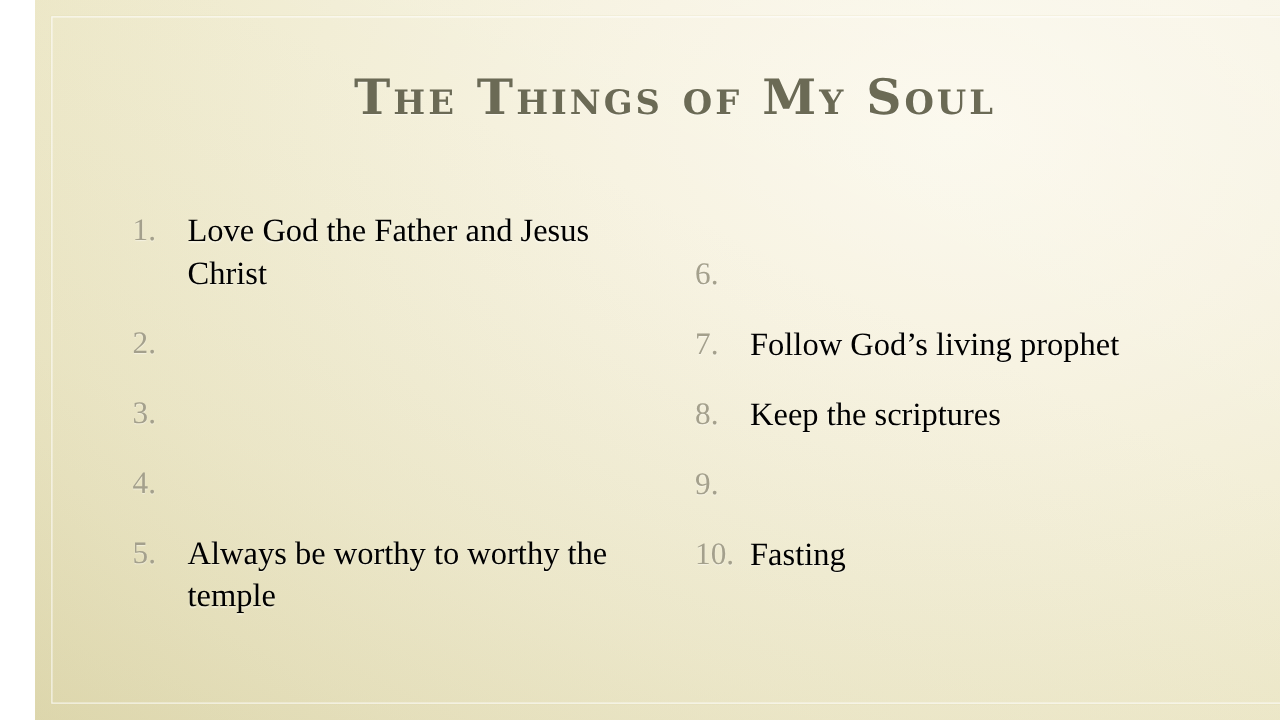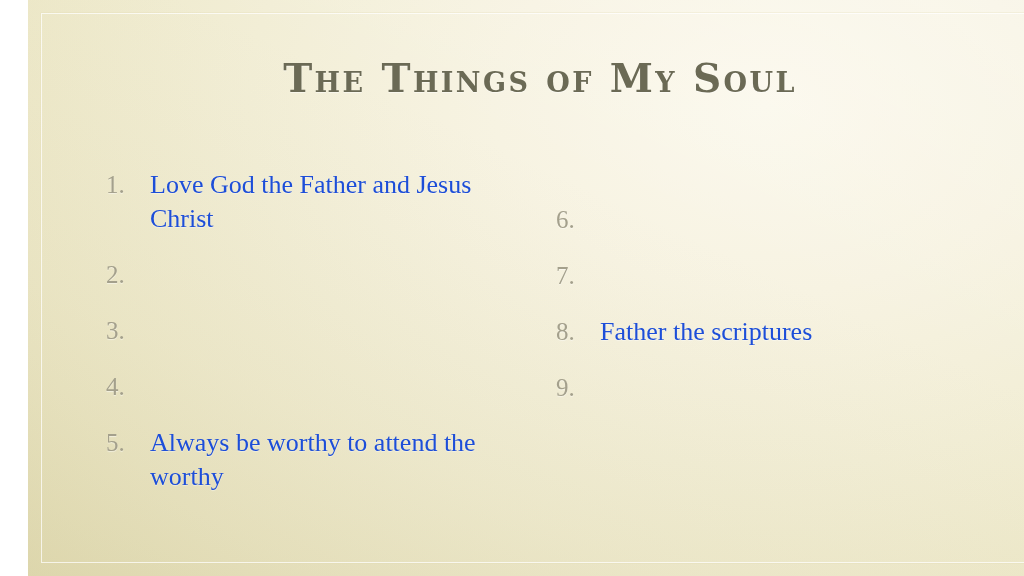--- a/index.html
+++ b/index.html
@@ -95,21 +95,21 @@
     width: 44px;
     color: #a4a08c;
     font-size: 25px;
     line-height: 34px;
     text-align: left;
     text-shadow: 0 1px 1px rgba(255,255,255,0.5);
   }
 
   .item-text {
     flex: 1 1 auto;
-    color: #1d4ed8;
+    color: #000000;
     font-size: 26px;
     line-height: 34px;
     text-shadow: 0 1px 1px rgba(255,255,255,0.45);
   }
 </style>
 </head>
 <body>
 
 <div id="slide">
 
@@ -128,33 +128,38 @@
       <span class="item-number">2.</span>
     </div>
     <div class="list-item">
       <span class="item-number">3.</span>
     </div>
     <div class="list-item">
       <span class="item-number">4.</span>
     </div>
     <div class="list-item">
       <span class="item-number">5.</span>
-      <span class="item-text">Always be worthy to attend the worthy</span>
+      <span class="item-text">Always be worthy to worthy the temple</span>
     </div>
   </div>
 
   <div id="column-right" class="column">
     <div class="list-item">
       <span class="item-number">6.</span>
     </div>
     <div class="list-item">
       <span class="item-number">7.</span>
+      <span class="item-text">Follow God’s living prophet</span>
     </div>
     <div class="list-item">
       <span class="item-number">8.</span>
-      <span class="item-text">Father the scriptures</span>
+      <span class="item-text">Keep the scriptures</span>
     </div>
     <div class="list-item">
       <span class="item-number">9.</span>
+    </div>
+    <div class="list-item">
+      <span class="item-number">10.</span>
+      <span class="item-text">Fasting</span>
     </div>
   </div>
 
 </div>
 
 </body></html>

